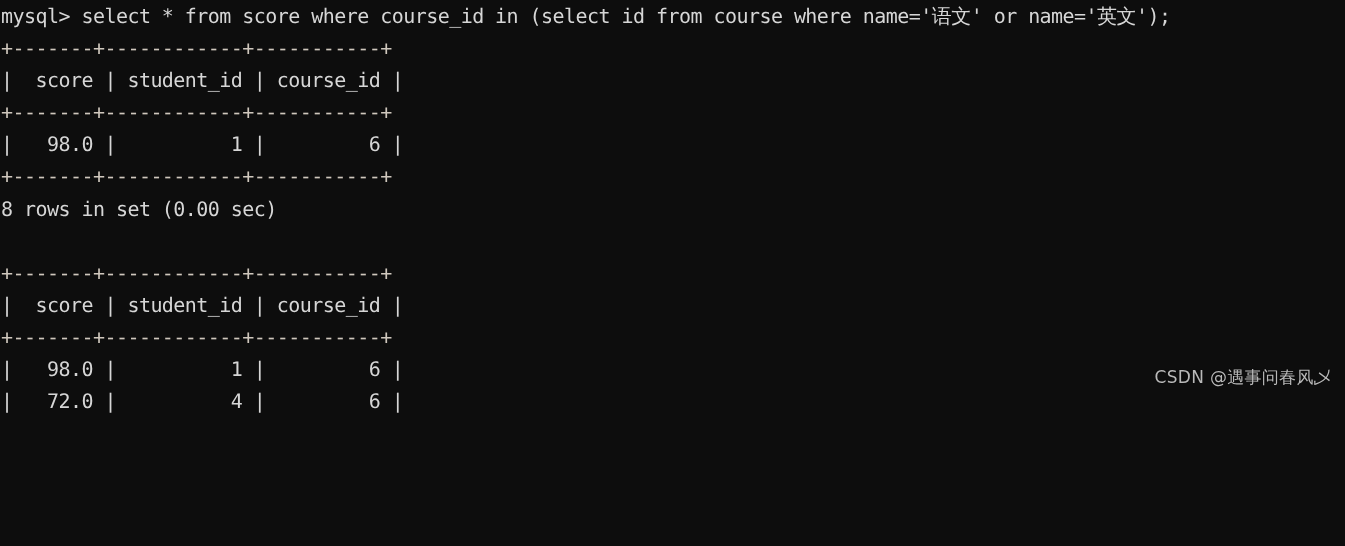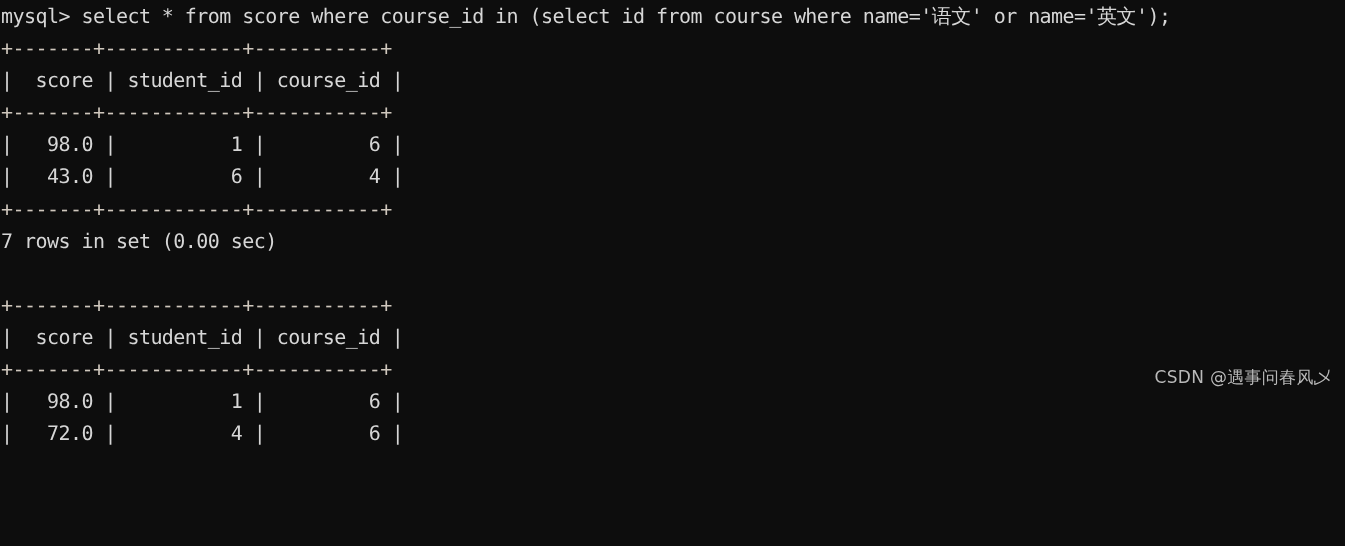--- a/index.html
+++ b/index.html
@@ -59,23 +59,22 @@
 </head>
 <body>
 
 <div id="terminal">
 
   <div class="tline">mysql&gt; select * from score where course_id in (select id from course where name='语文' or name='英文');</div>
   <div class="tline rule">+-------+------------+-----------+</div>
   <div class="tline">|  score | student_id | course_id |</div>
   <div class="tline rule">+-------+------------+-----------+</div>
   <div class="tline">|   98.0 |          1 |         6 |</div>
-  <div class="tline">|   43.0 |          6 |         4 |</div>
   <div class="tline rule">+-------+------------+-----------+</div>
-  <div class="tline">7 rows in set (0.00 sec)</div>
+  <div class="tline">8 rows in set (0.00 sec)</div>
   <div class="tline blank"> </div>
 
   <div class="tline rule">+-------+------------+-----------+</div>
   <div class="tline">|  score | student_id | course_id |</div>
   <div class="tline rule">+-------+------------+-----------+</div>
   <div class="tline">|   98.0 |          1 |         6 |</div>
   <div class="tline">|   72.0 |          4 |         6 |</div>
 
   <div id="watermark">CSDN @遇事问春风乄</div>
 </div>

